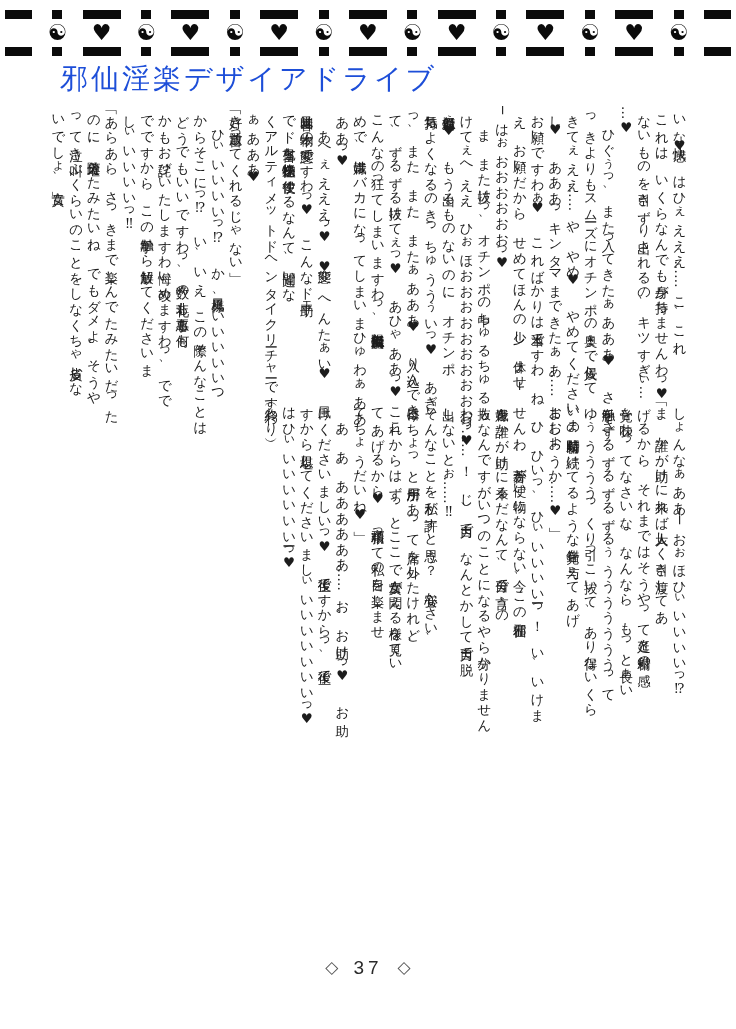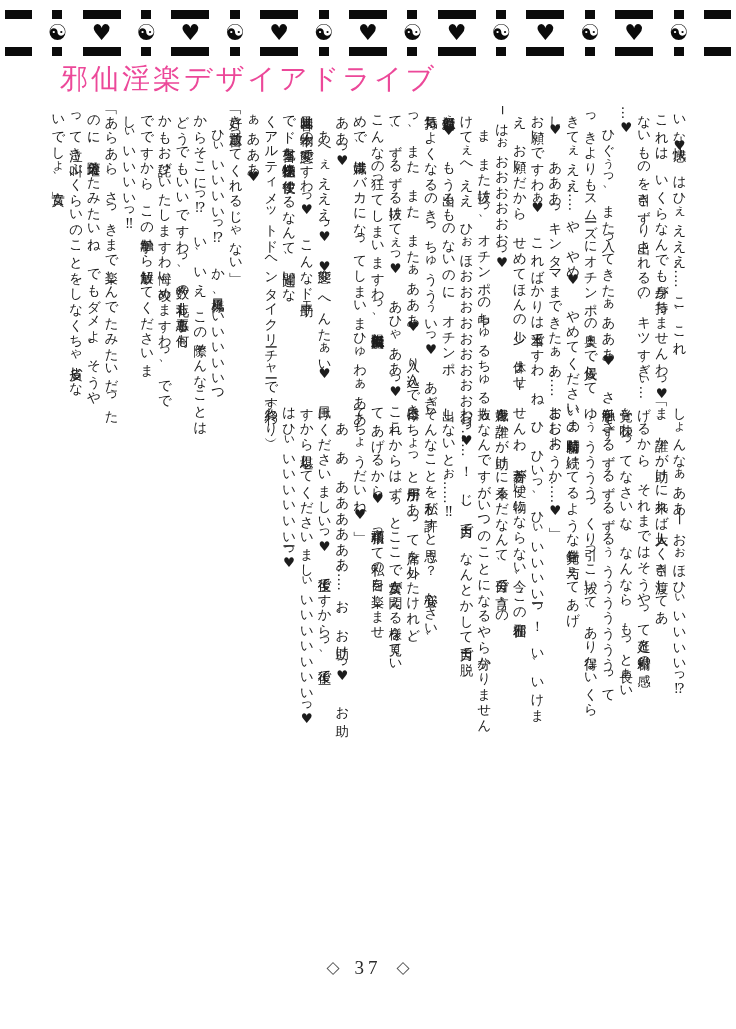--- a/index.html
+++ b/index.html
@@ -20,21 +20,21 @@
   .bu .bar{height:9px;background:#0b0b0b;}
   .bu .bar.w-yin{width:10px;}
   .bu .bar.w-heart{width:38px;}
   .bu .bar.w-edge{width:27px;}
   .bu .sym{font-family:"DejaVu Sans",sans-serif;font-size:22px;line-height:24px;color:#0b0b0b;}
   .bu .sym.empty{visibility:hidden;font-size:18px;}
   
   .page-title{
     position:absolute;left:60px;top:60px;
     font-family:"DejaVu Sans","Liberation Sans",sans-serif;
-    font-weight:400;font-size:28px;letter-spacing:3px;color:#ec4899;
+    font-weight:400;font-size:28px;letter-spacing:3px;color:#1d4ed8;
   }
   
   .vblock{
     position:absolute;
     writing-mode:vertical-rl;
     text-orientation:mixed;
     font-size:13.4px;
     line-height:17.75px;
     letter-spacing:0.3px;
     color:#1c1c1c;
@@ -46,21 +46,21 @@
   
   .footer{
     position:absolute;left:0;right:0;top:956px;
     text-align:center;
     font-size:19px;color:#2a2a2a;
   }
   .footer .diamond{
     font-family:"DejaVu Sans",sans-serif;
     font-size:17px;color:#555;margin:0 15px;vertical-align:1px;
   }
-  .footer .pagenum{font-family:Liberation Serif, serif;letter-spacing:4px;}
+  .footer .pagenum{font-family:Liberation Sans, sans-serif;letter-spacing:4px;}
 </style>
 </head>
 <body>
 
 <div class="border-band">
     <div class="bu">
       <div class="bar w-edge"></div>
       <div class="sym empty">·</div>
       <div class="bar w-edge"></div>
     </div>

